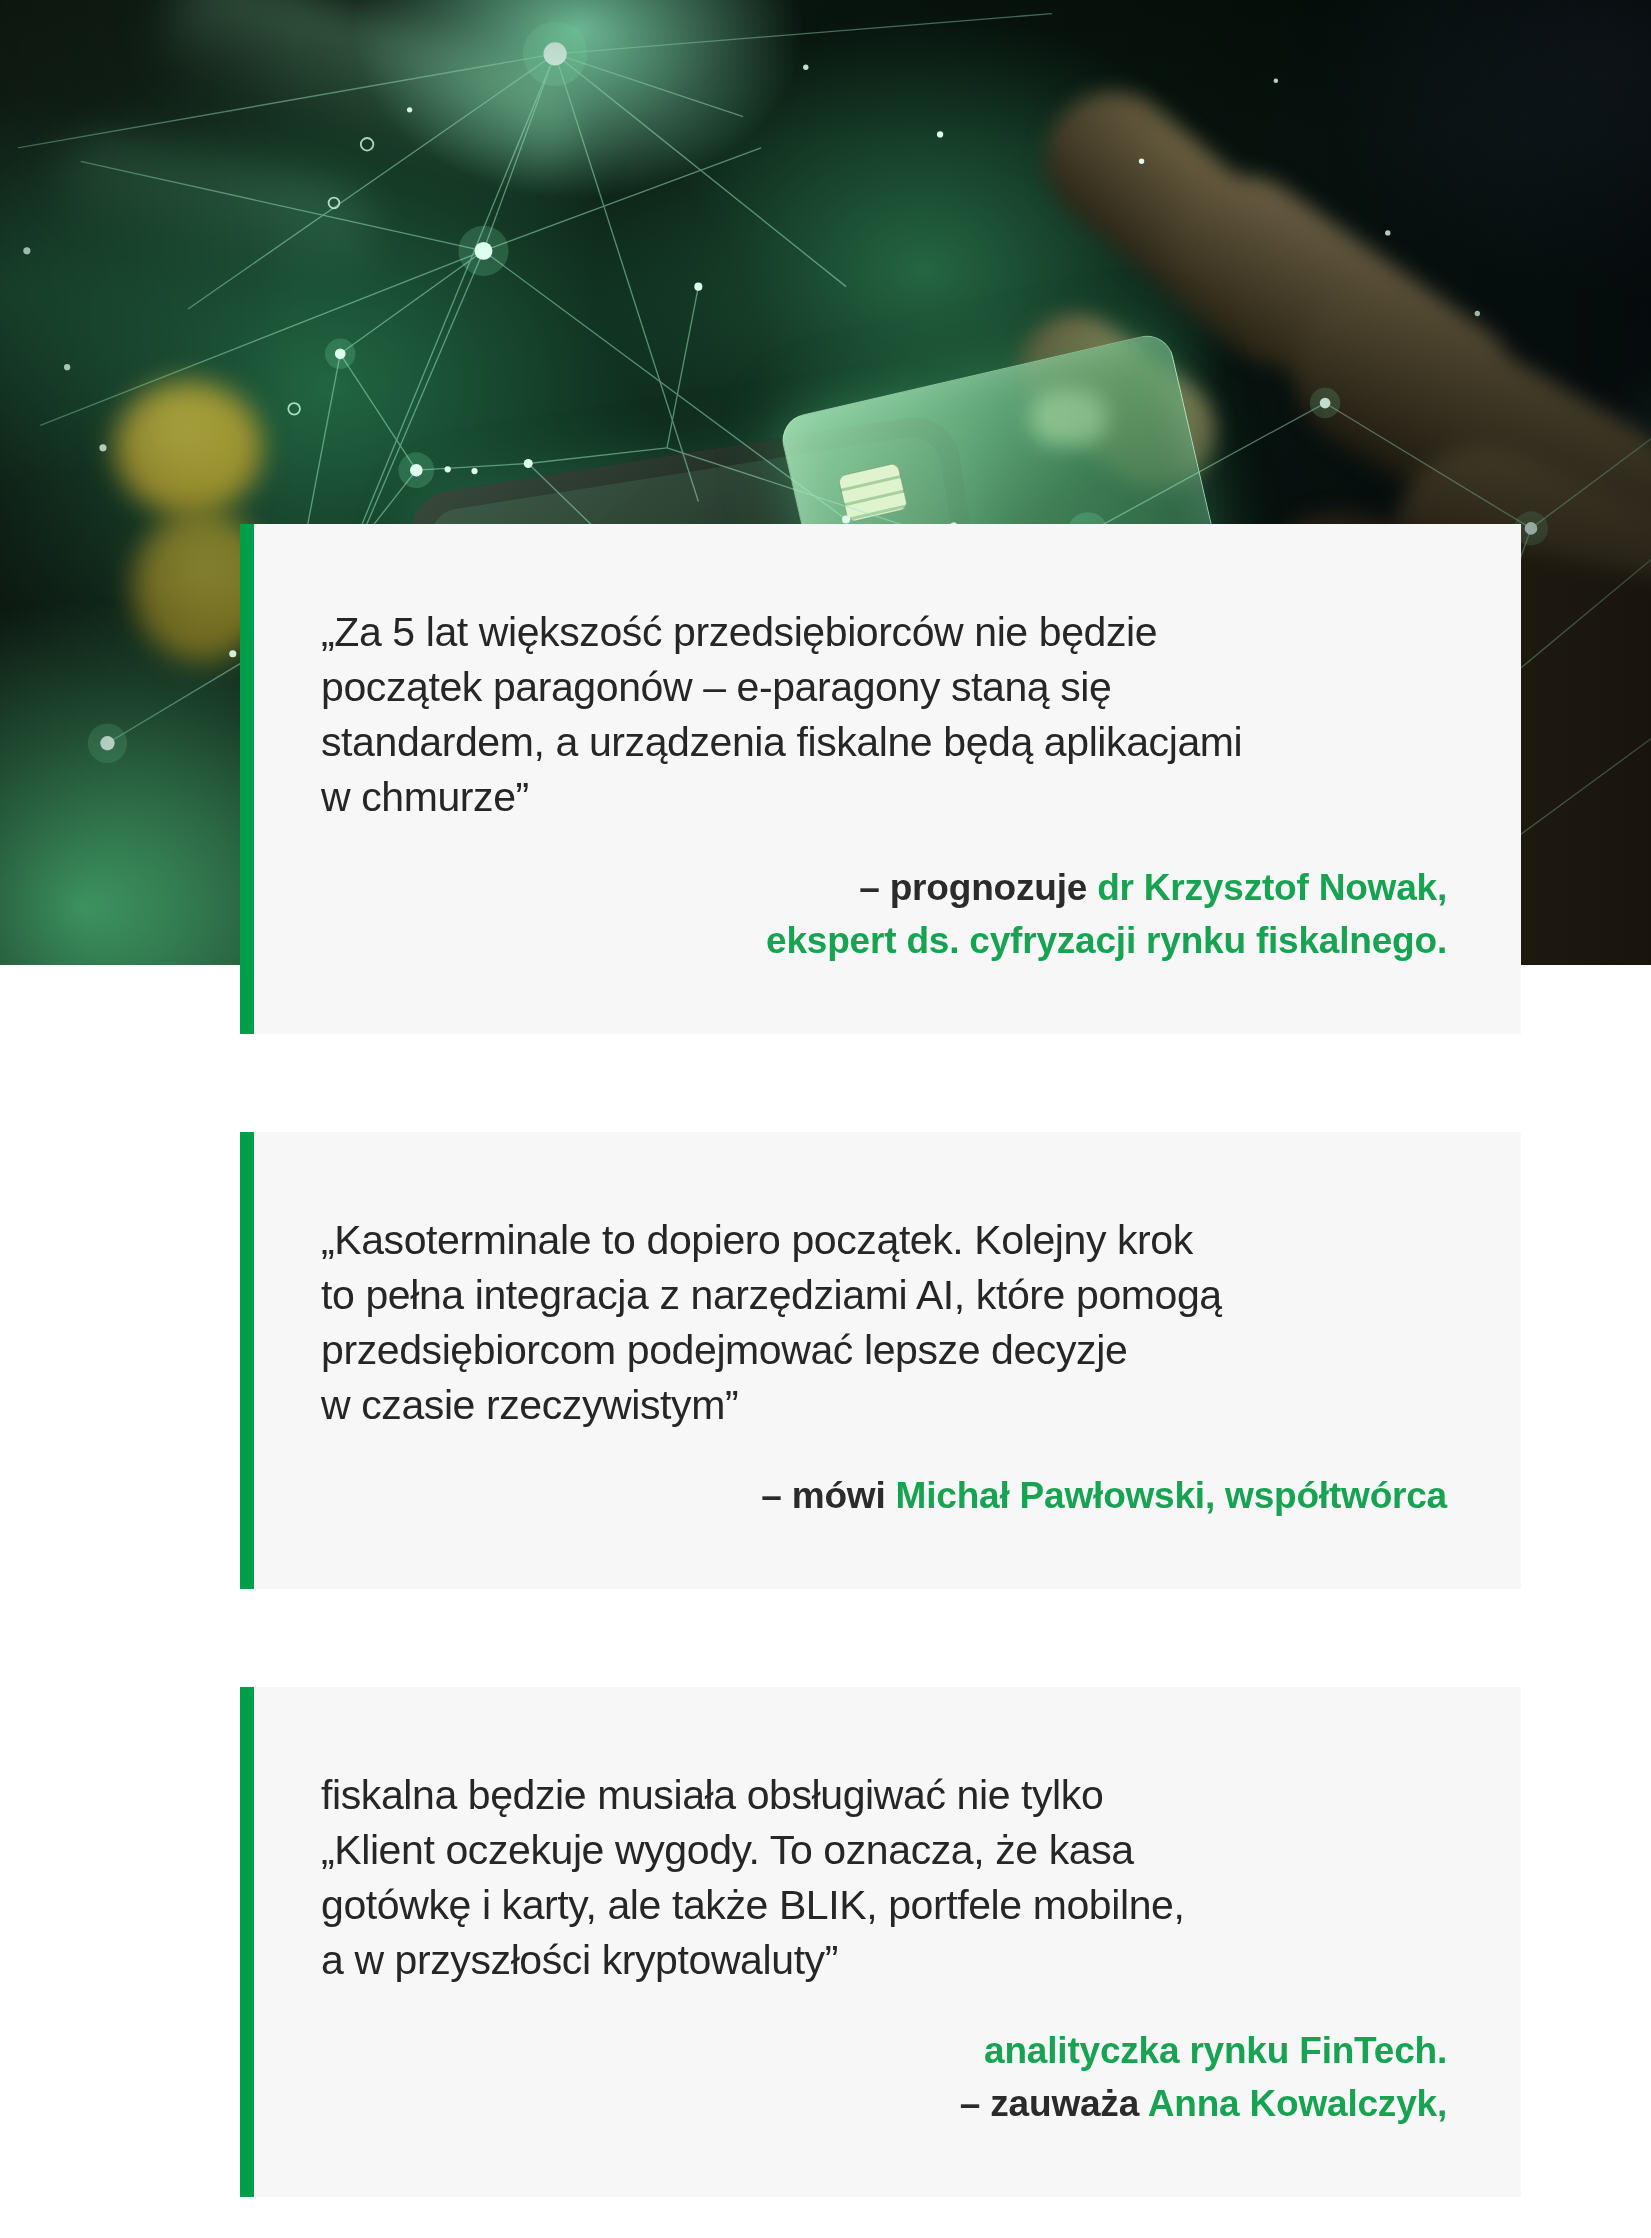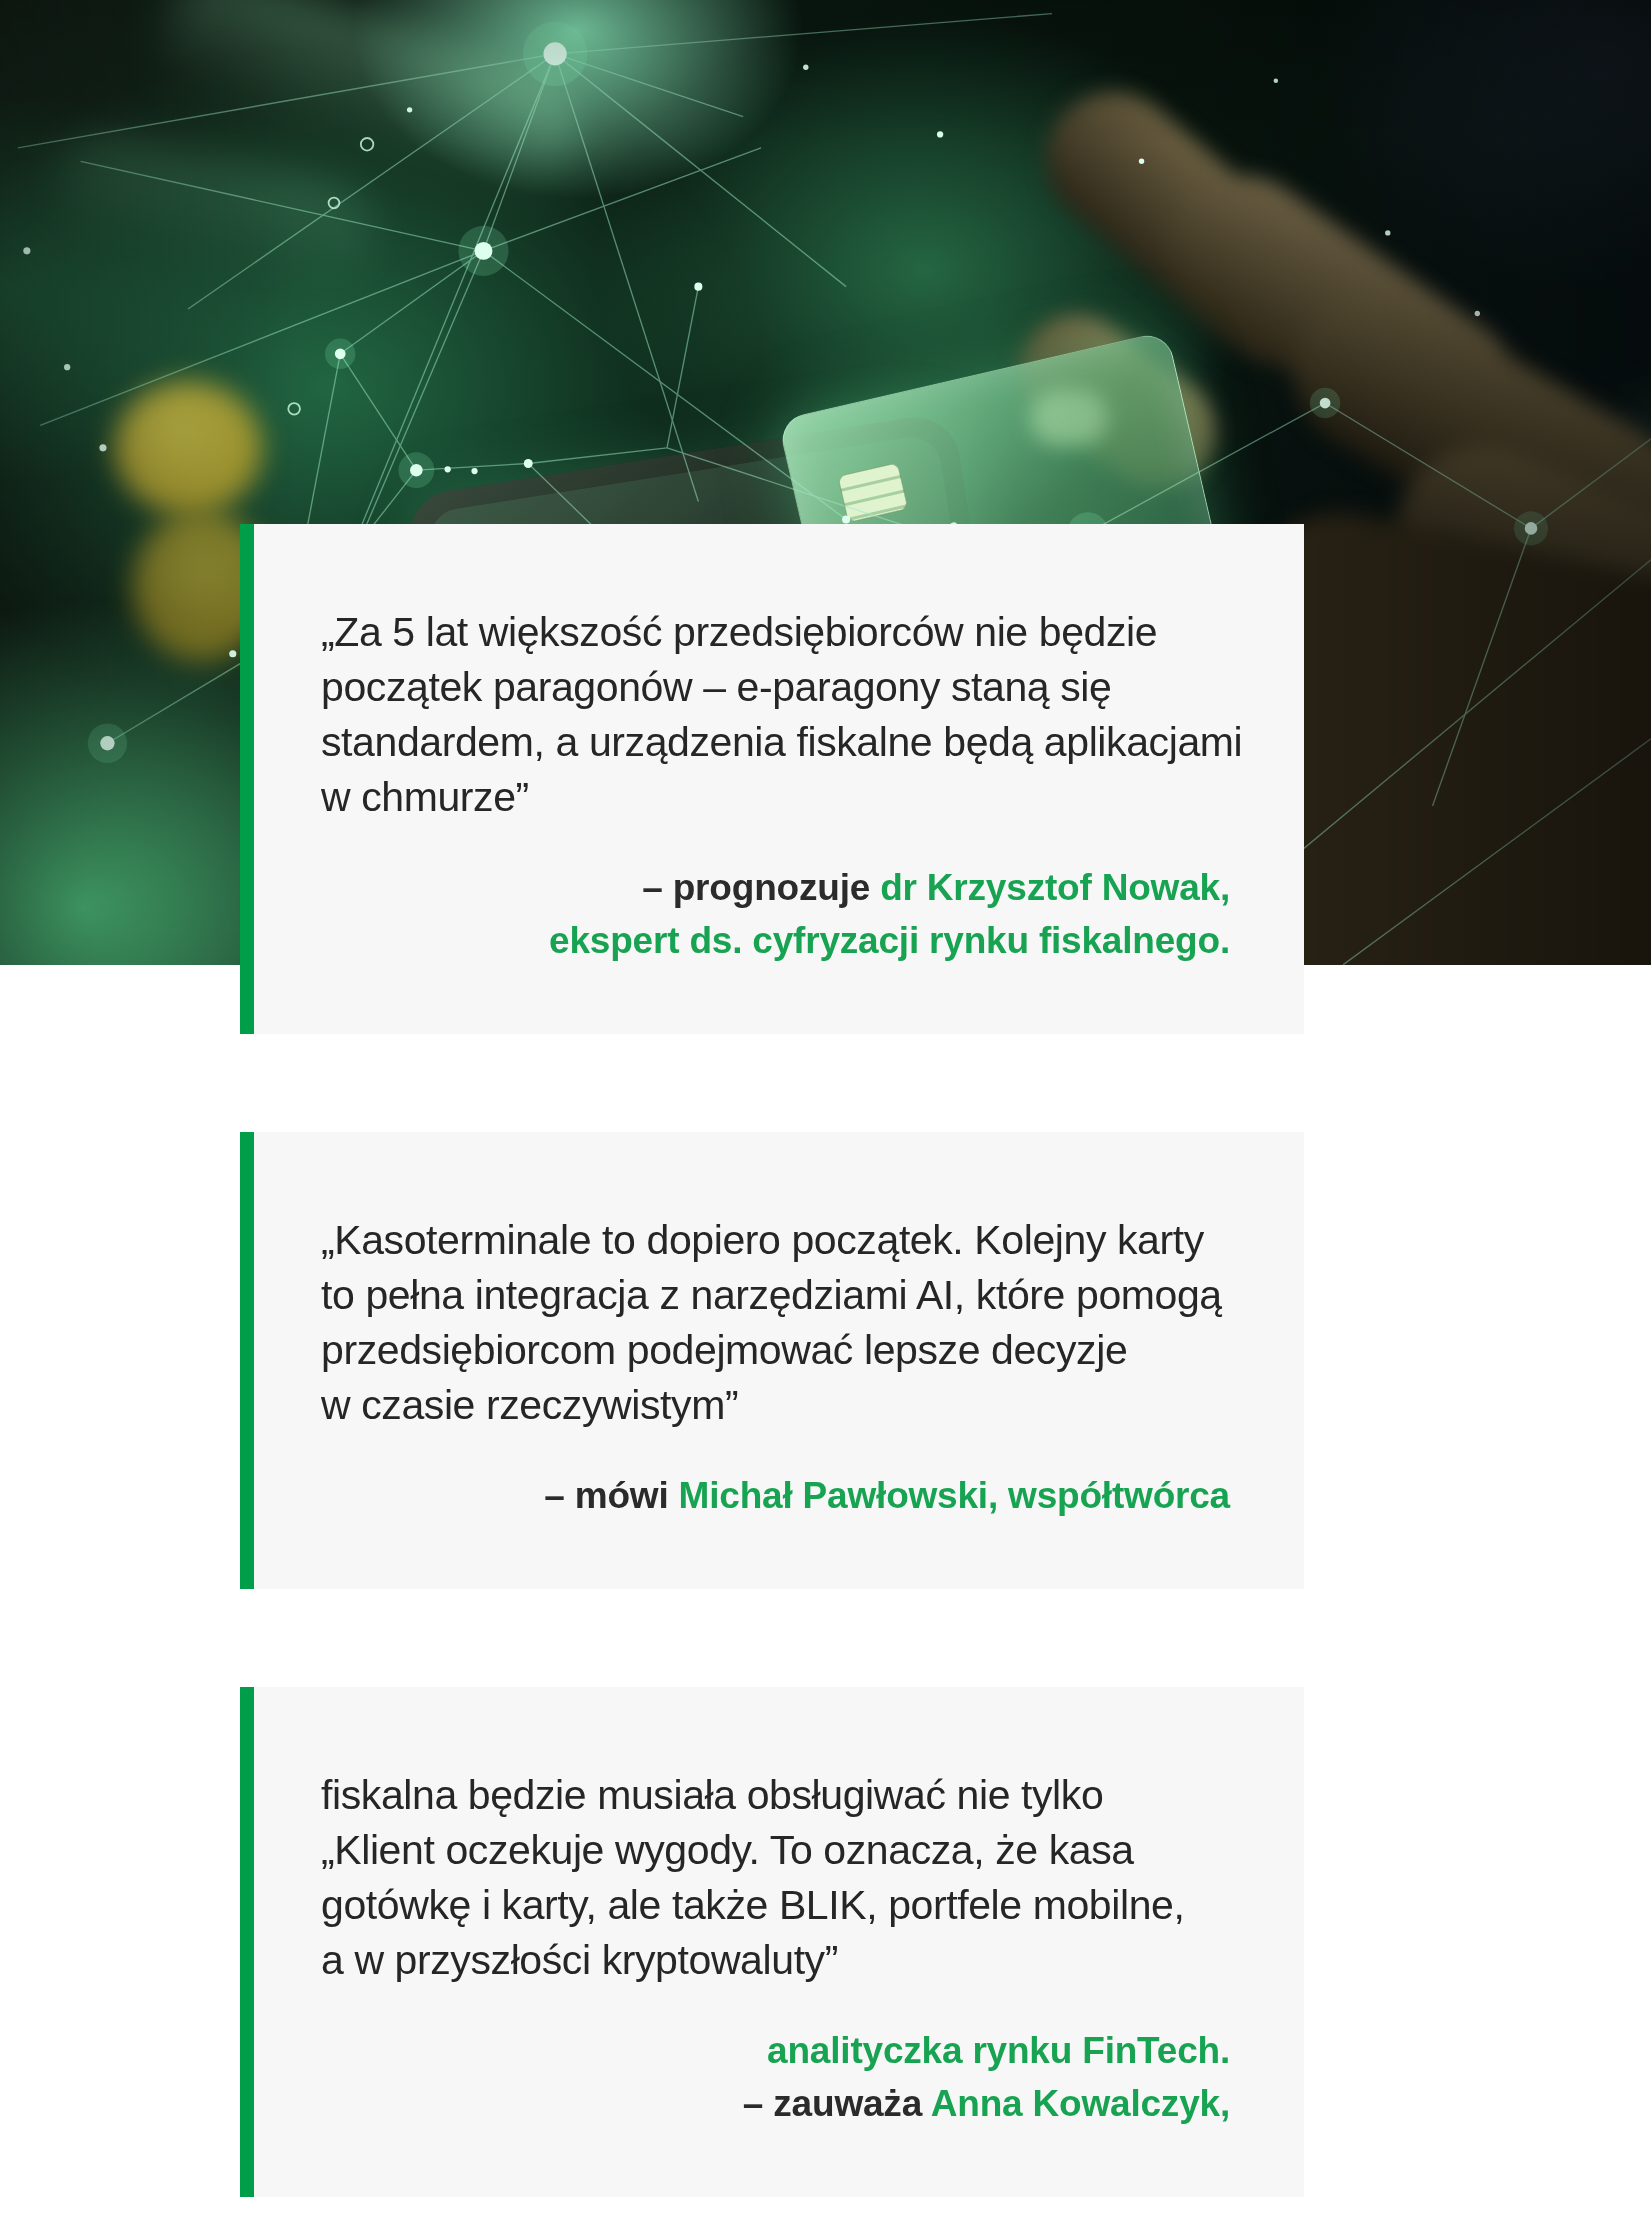--- a/index.html
+++ b/index.html
@@ -79,21 +79,21 @@
     background:#daf5c9;box-shadow:0 1.3px 0 rgba(0,60,20,0.4);}
   .er1{left:41px;top:167px;}
   .er2{left:117px;top:196px;}
   .er3{left:193px;top:223px;}
   .network{position:absolute;inset:0;}
   .vignette{position:absolute;inset:0;background:
     linear-gradient(to right, rgba(0,0,0,0.30), rgba(0,0,0,0) 18%, rgba(0,0,0,0) 72%, rgba(0,0,0,0.45)),
     linear-gradient(to bottom, rgba(0,0,0,0.22), rgba(0,0,0,0) 15%);}
   
   main{position:relative;z-index:2;}
-  .quote-card{display:flex;width:1064px;margin-left:240px;background:var(--card-bg);}
+  .quote-card{display:flex;width:1281px;margin-left:240px;background:var(--card-bg);}
   .quote-card.first{margin-top:-441px;}
   .quote-card + .quote-card{margin-top:98px;}
   .accent-bar{flex:0 0 14px;background:var(--accent);}
   .card-body{flex:1;padding:81px 74px 67px 67px;min-width:0;}
   .quote-text{margin:0;font-size:41px;line-height:55px;letter-spacing:-0.4px;color:var(--quote-color);}
   .quote-line{display:block;white-space:nowrap;}
   .attribution{margin:36px 0 0 0;font-size:37px;line-height:53px;text-align:right;letter-spacing:-0.2px;font-weight:bold;}
   .attr-line{white-space:nowrap;}
   .attr-dark{color:var(--attr-dark);}
   .attr-green{color:var(--name-green);}
@@ -256,21 +256,21 @@
         <div class="attr-line"><span class="attr-dark">– prognozuje </span><span class="attr-green">dr Krzysztof Nowak,</span></div>
         <div class="attr-line attr-green">ekspert ds. cyfryzacji rynku fiskalnego.</div>
       </div>
     </div>
   </section>
 
   <section class="quote-card">
     <div class="accent-bar"></div>
     <div class="card-body">
       <p class="quote-text">
-        <span class="quote-line">„Kasoterminale to dopiero początek. Kolejny karty</span>
+        <span class="quote-line">„Kasoterminale to dopiero początek. Kolejny krok</span>
         <span class="quote-line">to pełna integracja z narzędziami AI, które pomogą</span>
         <span class="quote-line">przedsiębiorcom podejmować lepsze decyzje</span>
         <span class="quote-line">w czasie rzeczywistym”</span>
       </p>
       <div class="attribution">
         <div class="attr-line"><span class="attr-dark">– mówi </span><span class="attr-green">Michał Pawłowski, współtwórca</span></div>
       </div>
     </div>
   </section>
 

